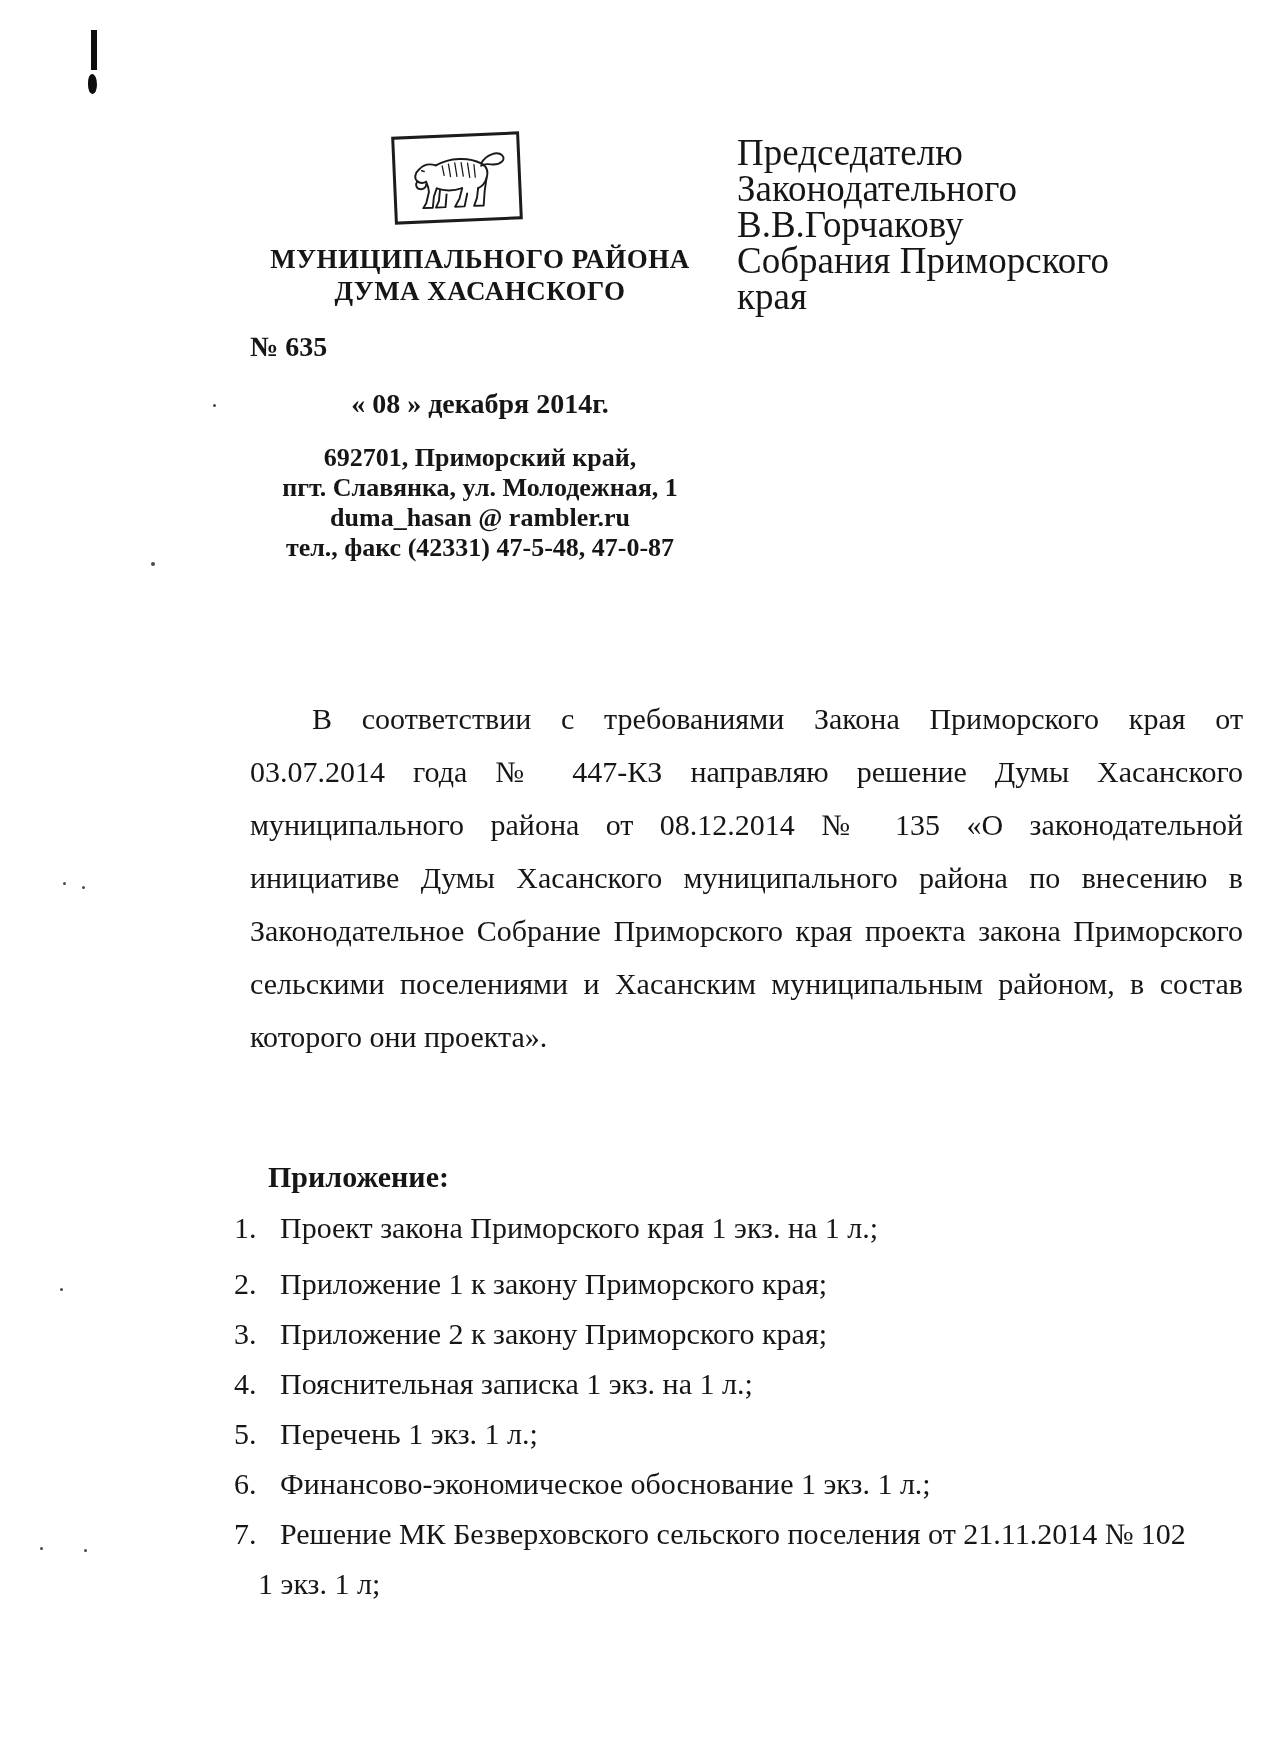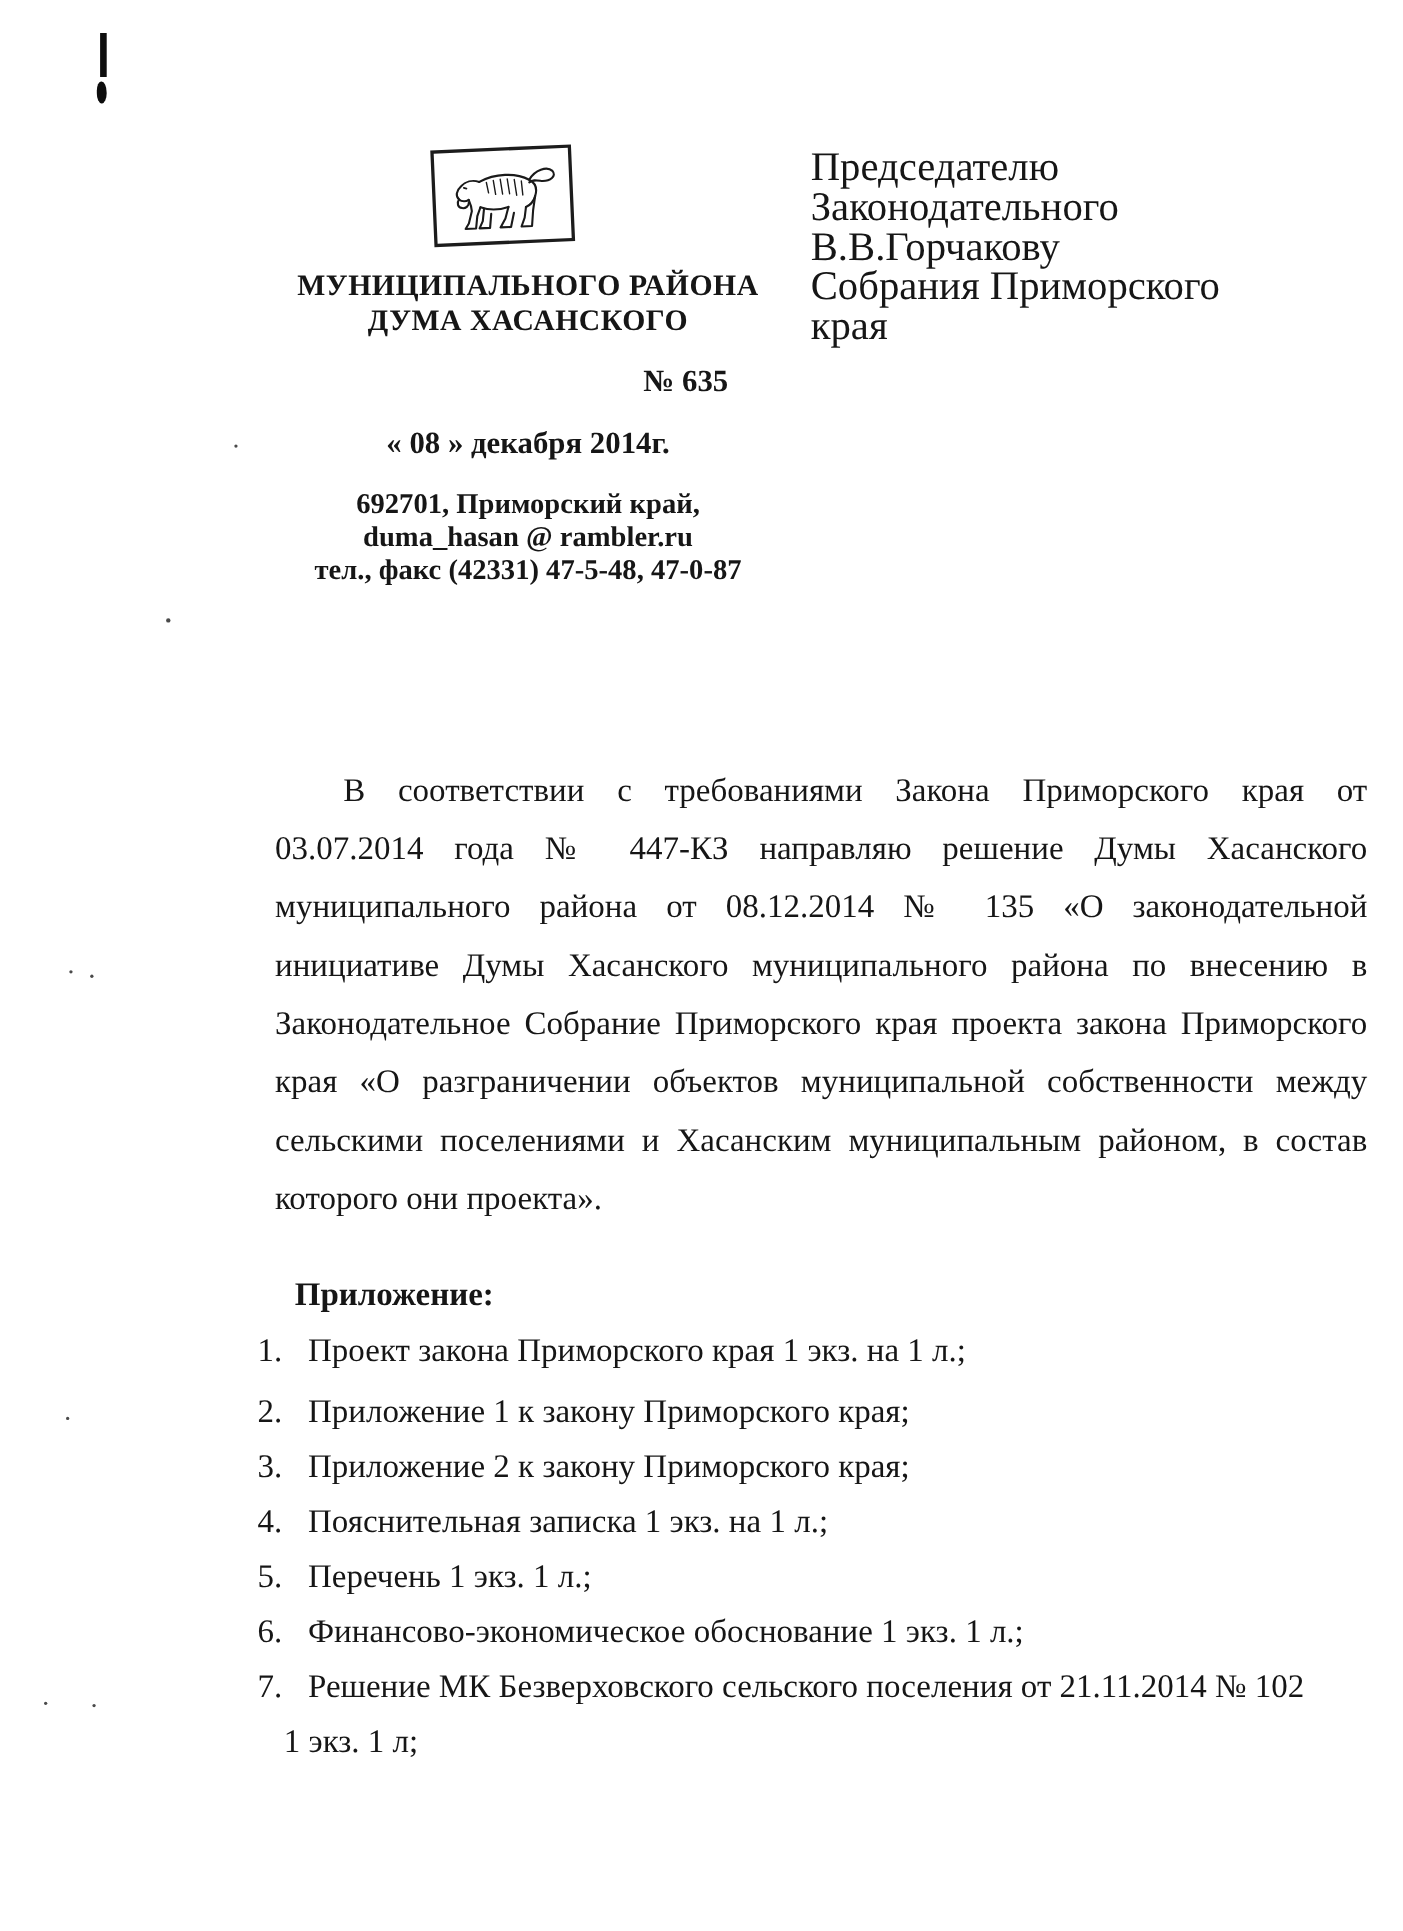--- a/index.html
+++ b/index.html
@@ -17,21 +17,21 @@
     width:122px;height:82px;border:3px solid #1c1c1c;
     transform:rotate(-2.5deg);
     display:flex;align-items:center;justify-content:center;
     background:#fff;
   }
   
   .org-name{
     width:460px;text-align:center;font-weight:bold;
     font-size:27px;line-height:32px;letter-spacing:.5px;
   }
-  .doc-number{width:412px;text-align:right;font-weight:bold;font-size:28px;}
+  .doc-number{width:412px;text-align:left;font-weight:bold;font-size:28px;}
   .doc-date{width:460px;text-align:center;font-weight:bold;font-size:28px;}
   .org-address{
     width:460px;text-align:center;font-weight:bold;
     font-size:26px;line-height:30px;
   }
   .addressee{width:440px;font-size:37px;line-height:36px;}
   
   .body-text{width:993px;font-size:30px;line-height:53px;}
   .jline{text-align:justify;text-align-last:justify;}
   .lline{text-align:left;text-align-last:left;}
@@ -76,37 +76,37 @@
 <div class="abs org-name" style="left:250px;top:243px;">
   <div>МУНИЦИПАЛЬНОГО РАЙОНА</div>
   <div>ДУМА ХАСАНСКОГО</div>
 </div>
 
 <div class="abs doc-number" style="left:250px;top:331px;">№ 635</div>
 <div class="abs doc-date" style="left:250px;top:388px;">« 08 »  декабря 2014г.</div>
 
 <div class="abs org-address" style="left:250px;top:443px;">
   <div>692701, Приморский край,</div>
+  <div>пгт. Славянка, ул. Молодежная, 1</div>
   <div>duma_hasan @ rambler.ru</div>
   <div>тел., факс (42331) 47-5-48, 47-0-87</div>
 </div>
 
 <div class="abs addressee" style="left:737px;top:135px;">
   <div>Председателю Законодательного</div>
   <div>В.В.Горчакову</div>
   <div>Собрания Приморского края</div>
 </div>
 
 <div class="abs body-text" style="left:222px;top:692px;margin-left:28px;">
   <div class="jline indent">В соответствии с требованиями Закона Приморского края от</div>
   <div class="jline">03.07.2014 года № 447-КЗ направляю решение Думы Хасанского</div>
   <div class="jline">муниципального района от 08.12.2014 № 135 «О законодательной</div>
   <div class="jline">инициативе Думы Хасанского муниципального района по внесению в</div>
   <div class="jline">Законодательное Собрание Приморского края проекта закона Приморского</div>
-  <div class="jline">края «О разграничении объектов муниципальной собственности между</div>
   <div class="jline">сельскими поселениями и Хасанским муниципальным районом, в состав</div>
   <div class="lline">которого они проекта».</div>
 </div>
 
 <div class="abs att-title" style="left:268px;top:1160px;">Приложение:</div>
 
 <div class="abs att-list" style="left:234px;top:1210px;">
   <div class="att-row" style="margin-bottom:20px;">
     <span class="att-num">1.</span>
     <span class="att-text">Проект закона Приморского края 1 экз. на 1 л.;</span>

